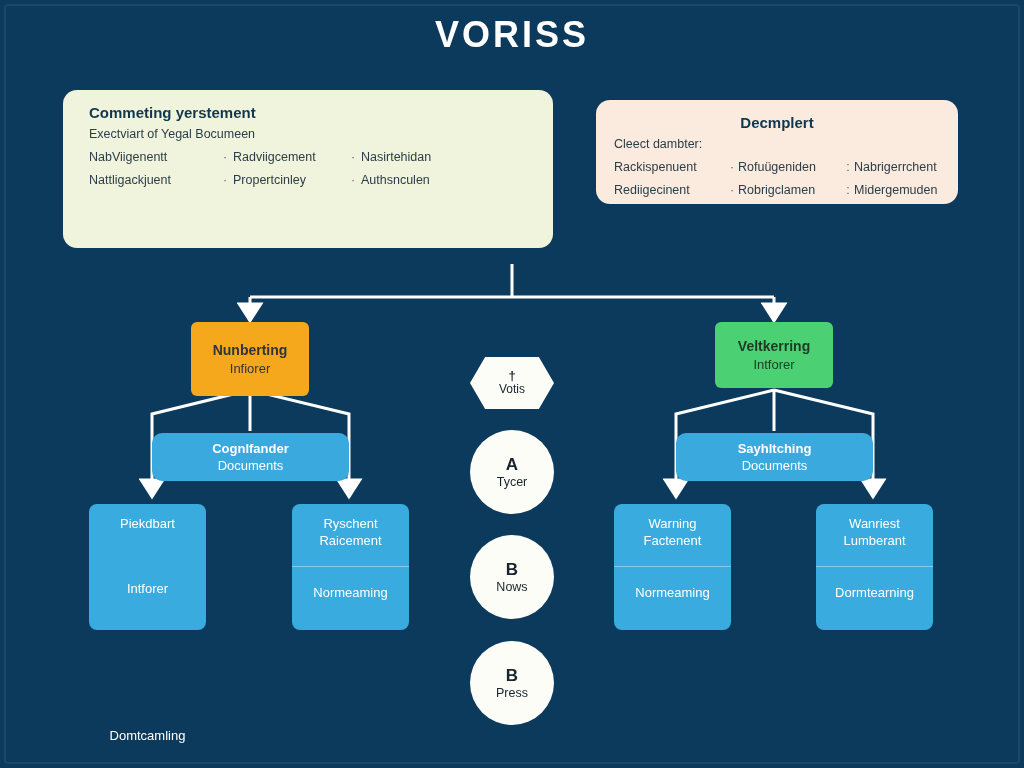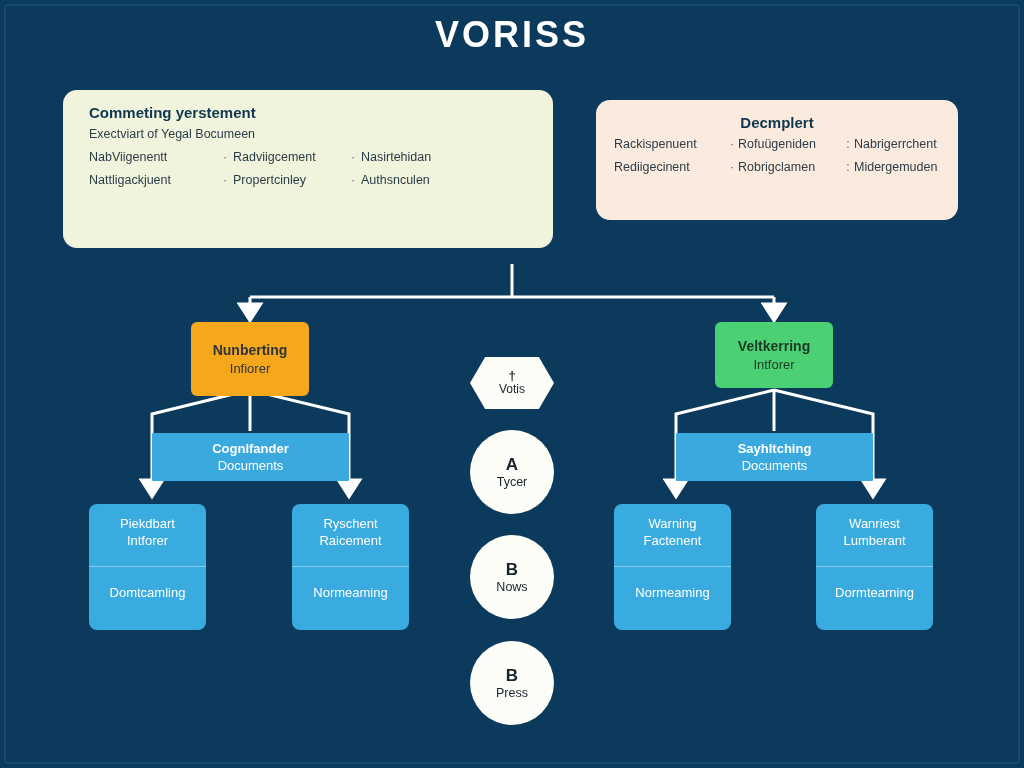--- a/index.html
+++ b/index.html
@@ -20,21 +20,21 @@
     font-size:36px;font-weight:bold;letter-spacing:3px;
   }
 
   
   .card{position:absolute;border-radius:14px;box-sizing:border-box;}
   .card-left{
     left:63px;top:90px;width:490px;height:158px;
     background:#f0f4dc;padding:14px 22px 0 26px;
   }
   .card-right{
-    left:596px;top:100px;width:362px;height:120px;
+    left:596px;top:100px;width:362px;height:104px;
     background:#fbeade;padding:14px 18px 0 18px;
   }
   .card h3{
     margin:0 0 6px 0;font-size:15px;font-weight:bold;color:#11374f;
   }
   .card-right h3{text-align:center;}
   .card .line{
     font-size:12.5px;color:#2b3d47;margin:0 0 9px 0;white-space:nowrap;
   }
   .card .row{
@@ -66,39 +66,39 @@
 
   .node-green{
     left:715px;top:322px;width:118px;height:66px;background:#4cd074;
     color:#1d3a25;
   }
   .node-green .t1{font-size:14px;}
   .node-green .t2{font-size:13px;margin-top:3px;}
 
   .node-doc{
     width:197px;height:48px;background:#3aa9de;color:#ffffff;
-    border-radius:1px;
+    border-radius:10px;
   }
   .doc-left{left:152px;top:433px;}
   .doc-right{left:676px;top:433px;}
   .node-doc .t1{font-size:13px;}
   .node-doc .t2{font-size:13px;margin-top:2px;}
 
   .leaf{
     position:absolute;width:117px;height:126px;background:#3aabdf;
     border-radius:8px;box-sizing:border-box;color:#ffffff;
     display:flex;flex-direction:column;align-items:center;
     padding-top:13px;
   }
   .leaf .l1{font-size:13px;line-height:1.15;text-align:center;}
   .leaf .l2{font-size:13px;line-height:1.15;text-align:center;margin-top:2px;}
   .leaf .div{width:100%;height:1px;background:rgba(255,255,255,.38);margin:17px 0 0 0;}
   .leaf .l3{font-size:13px;margin-top:18px;text-align:center;}
 
-  .leaf-1{left:89px;top:504px;}
+  .leaf-1{left:89px;top:504px;gap:48px;}
   .leaf-2{left:292px;top:504px;}
   .leaf-3{left:614px;top:504px;}
   .leaf-4{left:816px;top:504px;}
 
   
   .hex{
     position:absolute;left:470px;top:357px;width:84px;height:52px;
     background:#fdfdf8;
     clip-path:polygon(18% 0,82% 0,100% 50%,82% 100%,18% 100%,0 50%);
     display:flex;flex-direction:column;align-items:center;justify-content:center;
@@ -141,20 +141,21 @@
       <span class="c1">Nattligackjuent</span>
       <span class="sep">·</span>
       <span class="c2">Propertcinley</span>
       <span class="sep">·</span>
       <span class="c3">Authsnculen</span>
     </div>
   </div>
 
   <div class="card card-right">
     <h3>Decmplert</h3>
+    <div class="line">Cleect dambter:</div>
     <div class="row">
       <span class="c1">Rackispenuent</span>
       <span class="sep">·</span>
       <span class="c2">Rofuügeniden</span>
       <span class="sep">:</span>
       <span class="c3">Nabrigerrchent</span>
     </div>
     <div class="row">
       <span class="c1">Rediigecinent</span>
       <span class="sep">·</span>

